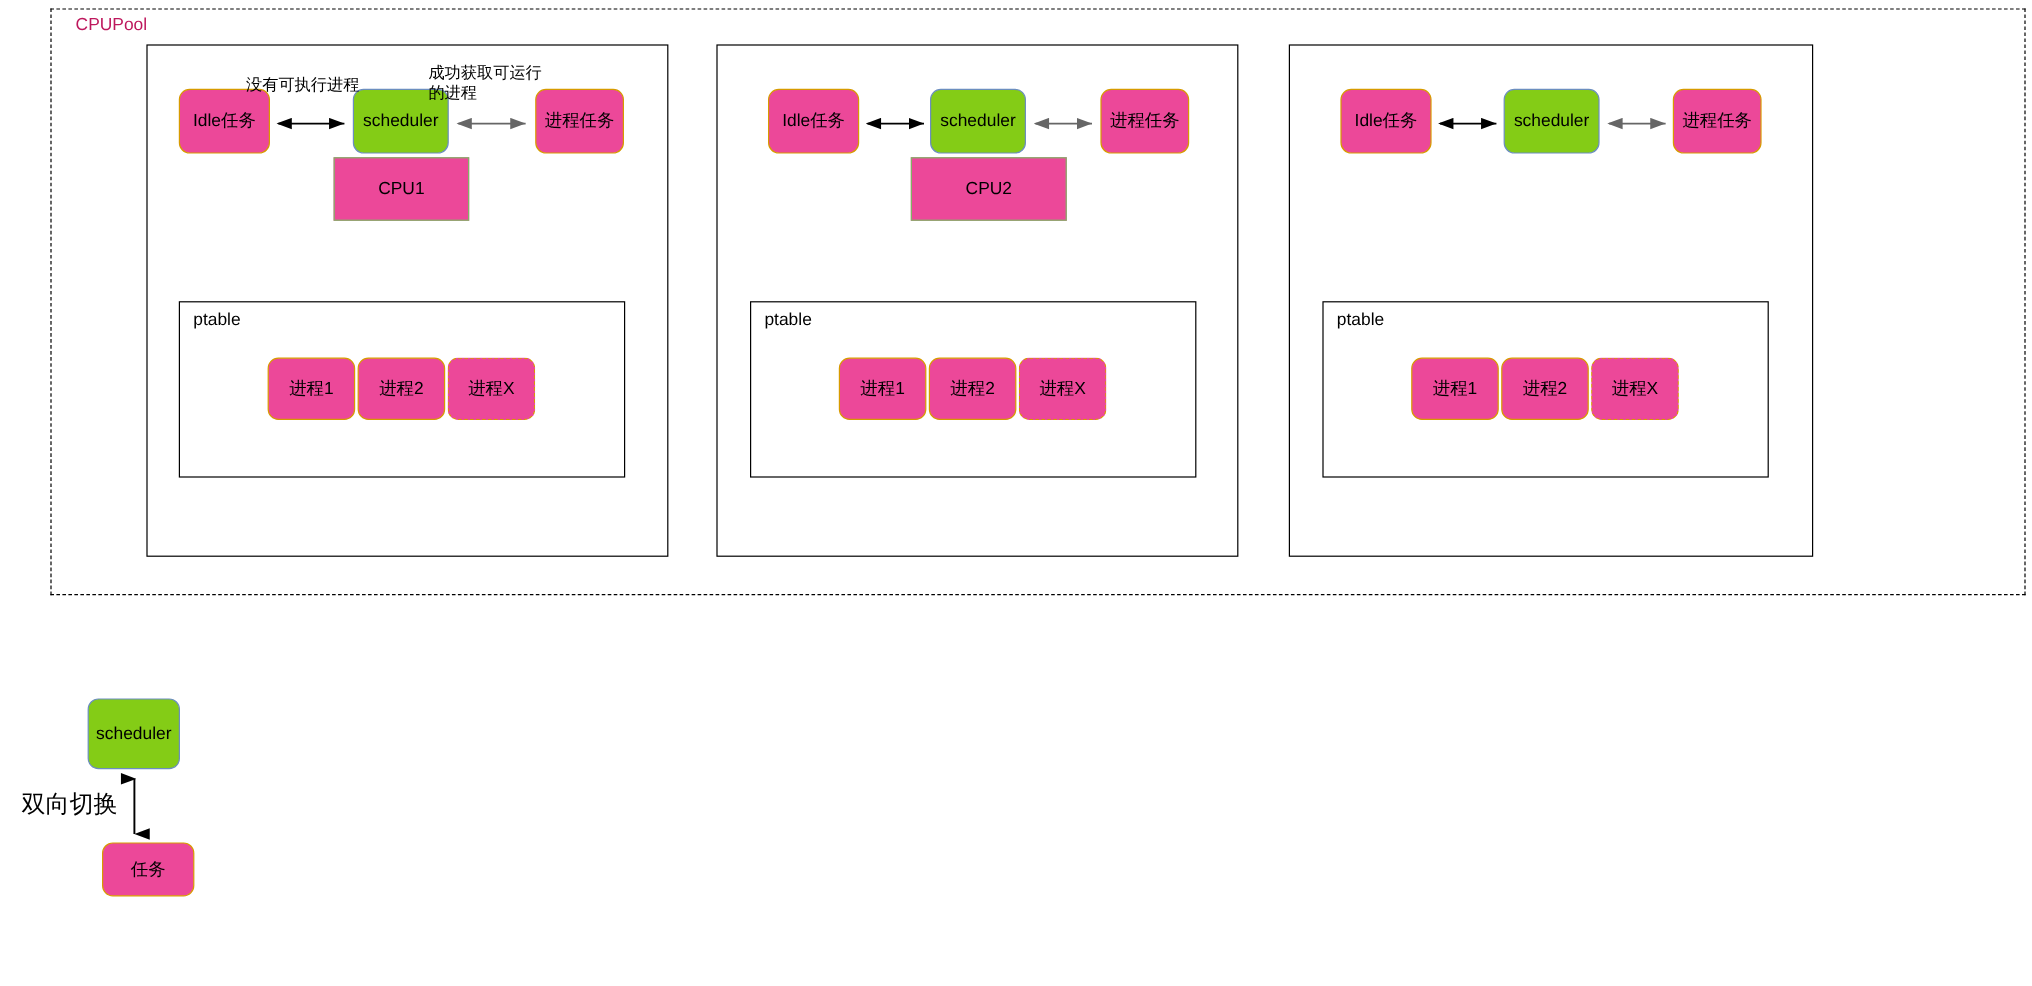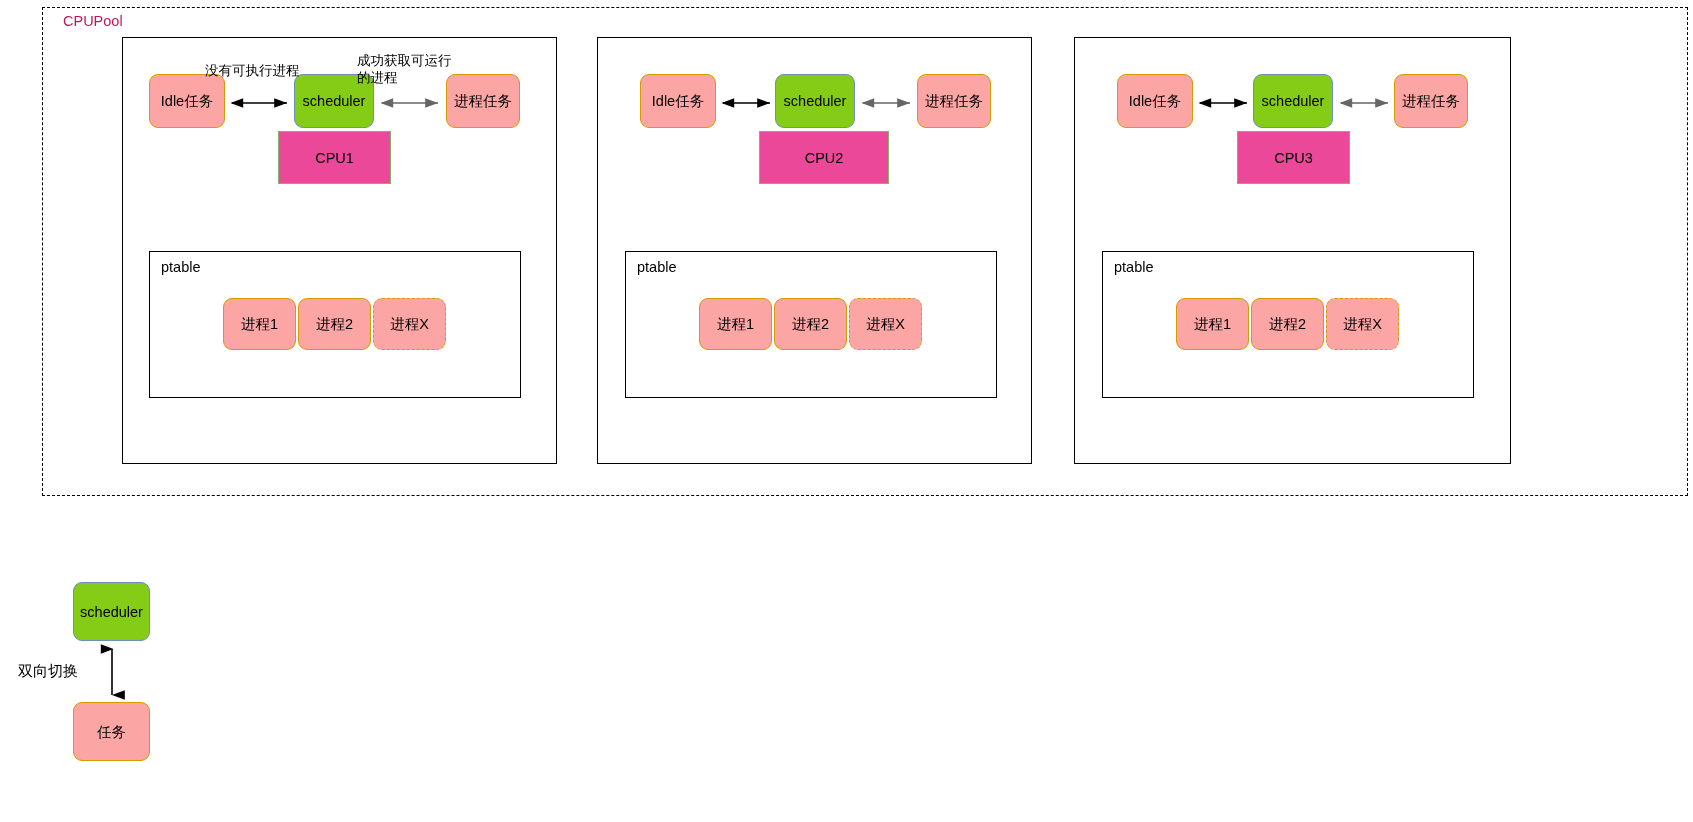--- a/index.html
+++ b/index.html
@@ -81,21 +81,21 @@
     box-sizing: border-box;
     display: flex;
     align-items: center;
     justify-content: center;
     font-size: 14.5px;
     line-height: 18px;
     text-align: center;
     white-space: nowrap;
   }
   .node.orange {
-    background: #fca5a5;
+    background: #ec4899;
     border: 1.6px solid #d79b00;
     border-radius: 9px;
   }
   .node.orange.dashed {
     border-style: dashed;
   }
   .node.blue {
     background: #84cc16;
     border: 1.6px solid #6c8ebf;
     border-radius: 9px;
@@ -117,21 +117,21 @@
     line-height: 17px;
     text-align: left;
     color: #000000;
     background: transparent;
     white-space: pre-line;
   }
 
   
   .legend-label {
     position: absolute;
-    font-size: 15px;
+    font-size: 20px;
     line-height: 18px;
     white-space: nowrap;
   }
 </style>
 </head>
 <body>
 
 <div id="canvas">
 
   <div class="cpupool">
@@ -243,23 +243,20 @@
   </div>
 
   <div class="node blue" style="left:1253px; top:74px; width:80px; height:54px;">
     <span>scheduler</span>
   </div>
 
   <div class="node orange" style="left:1394px; top:74px; width:74px; height:54px;">
     <span>进程任务</span>
   </div>
 
-  <div class="node green" style="left:1237px; top:131px; width:113px; height:53px;">
-    <span>CPU3</span>
-  </div>
 
   <svg class="arrow-svg" style="left:1193px; top:92px;" width="62" height="22" viewBox="0 0 62 22">
     <line x1="7" y1="11" x2="54" y2="11" stroke="#000000" stroke-width="1.6" marker-start="url(#mk-b-e)" marker-end="url(#mk-b-s)"></line>
   </svg>
 
   <svg class="arrow-svg" style="left:1334px; top:92px;" width="62" height="22" viewBox="0 0 62 22">
     <line x1="7" y1="11" x2="54" y2="11" stroke="#666666" stroke-width="1.6" marker-start="url(#mk-g-e)" marker-end="url(#mk-g-s)"></line>
   </svg>
 
   <div class="ptable p3">
@@ -273,21 +270,21 @@
     <span>进程2</span>
   </div>
   <div class="node orange dashed" style="left:1326px; top:298px; width:73px; height:52px;">
     <span>进程X</span>
   </div>
 
   <div class="node blue" style="left:73px; top:582px; width:77px; height:59px;">
     <span>scheduler</span>
   </div>
 
-  <div class="node orange" style="left:73px; top:702px; width:77px; height:59px;">
+  <div class="node orange" style="left:85px; top:702px; width:77px; height:45px;">
     <span>任务</span>
   </div>
 
   <svg class="arrow-svg" style="left:101px; top:641px;" width="22" height="62" viewBox="0 0 22 62">
     <defs>
       <marker id="mk-v-up" markerWidth="9" markerHeight="9" refX="3" refY="1" orient="auto">
         <path d="M0,8 L3,0 L6,8 z" fill="#000000"></path>
       </marker>
       <marker id="mk-v-dn" markerWidth="9" markerHeight="9" refX="3" refY="8" orient="auto">
         <path d="M0,0 L3,8 L6,0 z" fill="#000000"></path>

